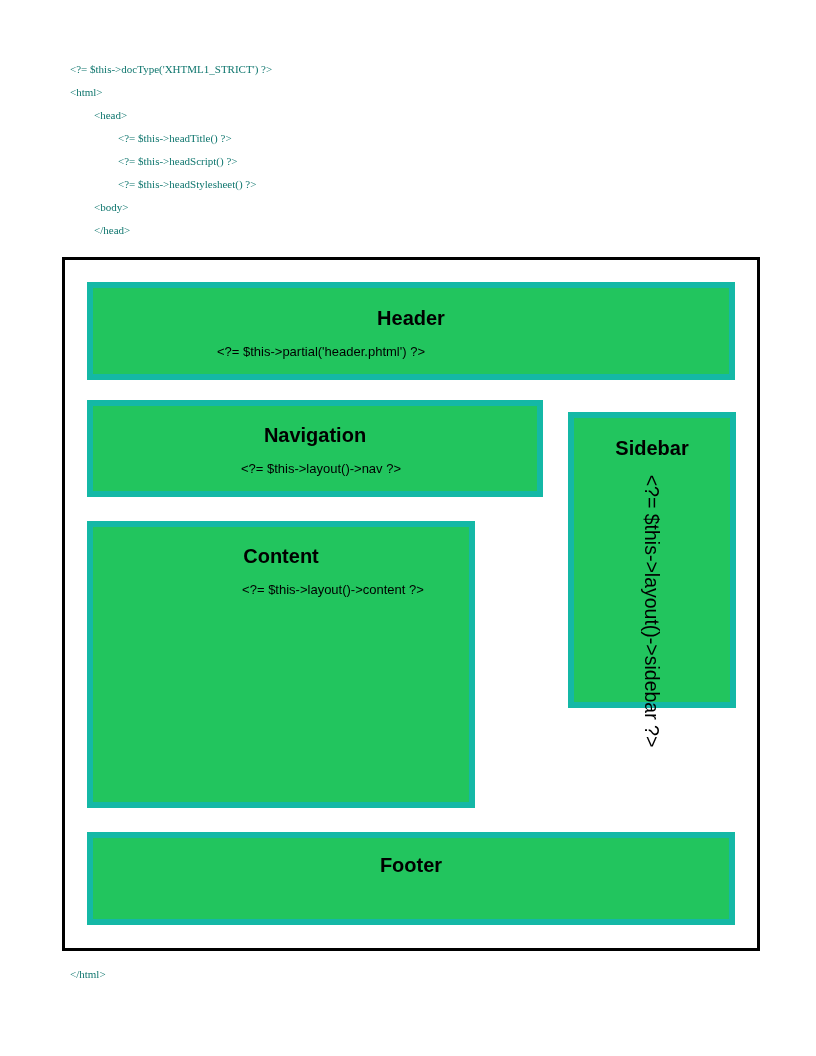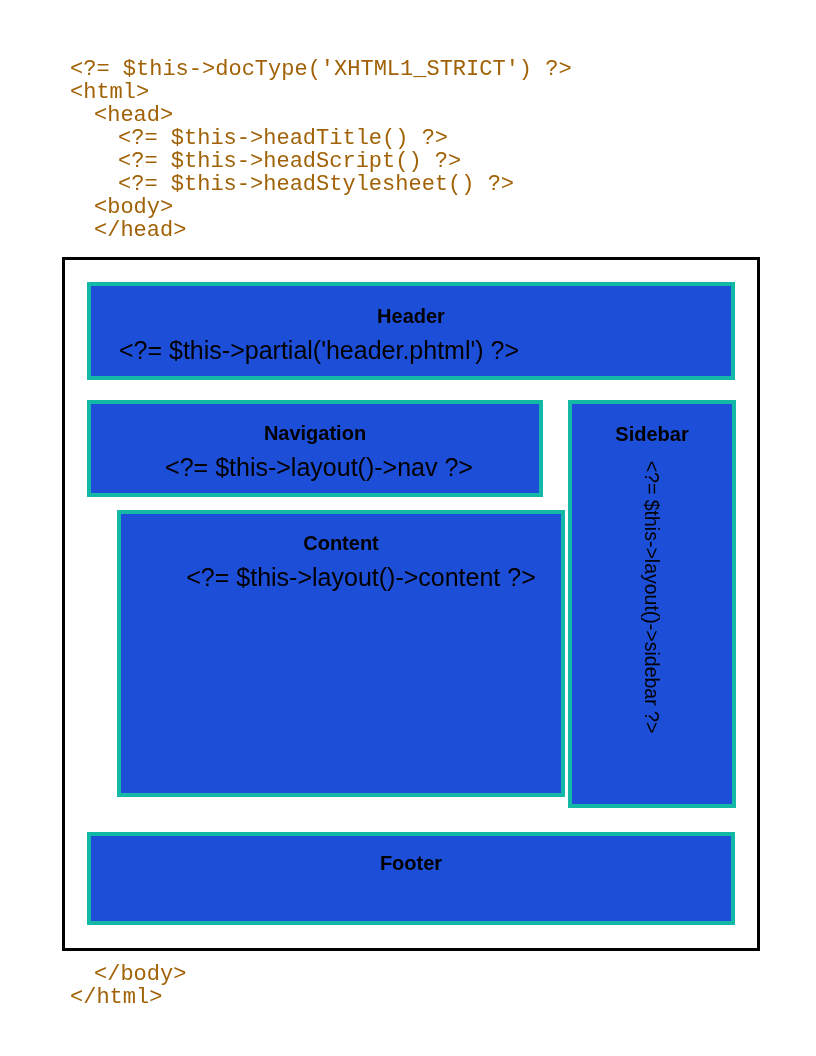--- a/index.html
+++ b/index.html
@@ -23,63 +23,63 @@
     top: 58px;
     width: 700px;
   }
   #code-bottom {
     position: absolute;
     left: 70px;
     top: 963px;
     width: 700px;
   }
   .code-line {
-    font-family: Liberation Mono, monospace;
-    font-size: 22px;
+    font-family: Liberation Serif, serif;
+    font-size: 11px;
     line-height: 23px;
     white-space: pre;
-    color: #a16207;
+    color: #0f766e;
   }
   .ind-0 { padding-left: 0px; }
   .ind-1 { padding-left: 24px; }
   .ind-2 { padding-left: 48px; }
 
   
   #diagram-outer {
     position: absolute;
     left: 62px;
     top: 257px;
     width: 698px;
     height: 694px;
     border: 3px solid #000000;
     box-sizing: border-box;
     background: #ffffff;
   }
 
   .box {
     position: absolute;
-    border: 4px solid #14b8a6;
+    border: 6px solid #14b8a6;
     box-sizing: border-box;
-    background: #1d4ed8;
+    background: #22c55e;
   }
 
   .box-title {
     position: absolute;
     left: 0;
     right: 0;
     text-align: center;
     font-size: 20px;
     font-weight: bold;
     line-height: 24px;
     white-space: nowrap;
   }
 
   .box-code {
     position: absolute;
-    font-size: 25px;
+    font-size: 13px;
     line-height: 24px;
     white-space: nowrap;
     text-align: center;
   }
 
   
   #box-header {
     left: 22px;   
     top: 22px;    
     width: 648px; 
@@ -102,39 +102,38 @@
   #box-nav .box-title { top: 17px; text-align: center; }
   #box-nav .box-code {
     top: 51px;
     left: 0px;
     width: 456px;
   }
 
   
   #box-content {
     left: 22px;
-    top: 250px;    
-    width: 448px;
+    top: 261px;    
+    width: 388px;
     height: 287px; 
-    margin-left: 30px;
   }
   #box-content .box-title { top: 17px; }
   #box-content .box-code {
     top: 51px;
     left: 0px;
     width: 456px;
     padding-left: 12px;
   }
 
   
   #box-sidebar {
     left: 503px;   
-    top: 140px;
+    top: 152px;
     width: 168px;  
-    height: 408px; 
+    height: 296px; 
   }
   #box-sidebar .box-title { top: 18px; }
   #sidebar-code-rot {
     position: absolute;
     top: 56px;
     left: 0;
     right: 0;
     height: 340px;
     display: flex;
     align-items: flex-start;
@@ -201,15 +200,14 @@
     </div>
   </div>
 
   <div class="box" id="box-footer">
     <div class="box-title">Footer</div>
   </div>
 
 </div>
 
 <div id="code-bottom">
-  <div class="code-line ind-1">&lt;/body&gt;</div>
   <div class="code-line ind-0">&lt;/html&gt;</div>
 </div>
 
 </body></html>

